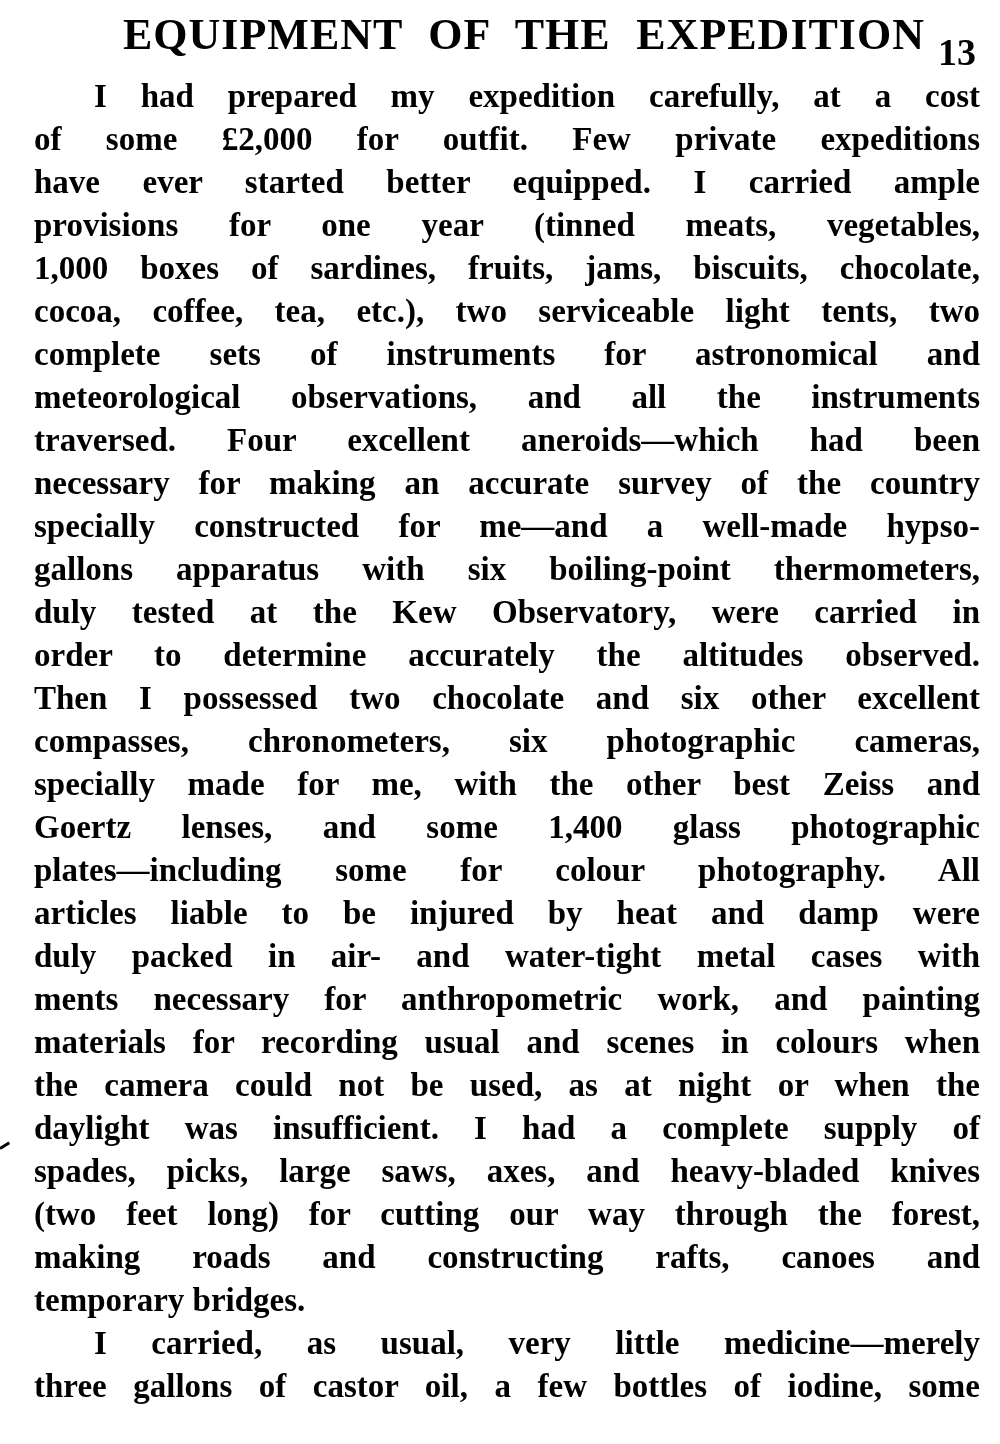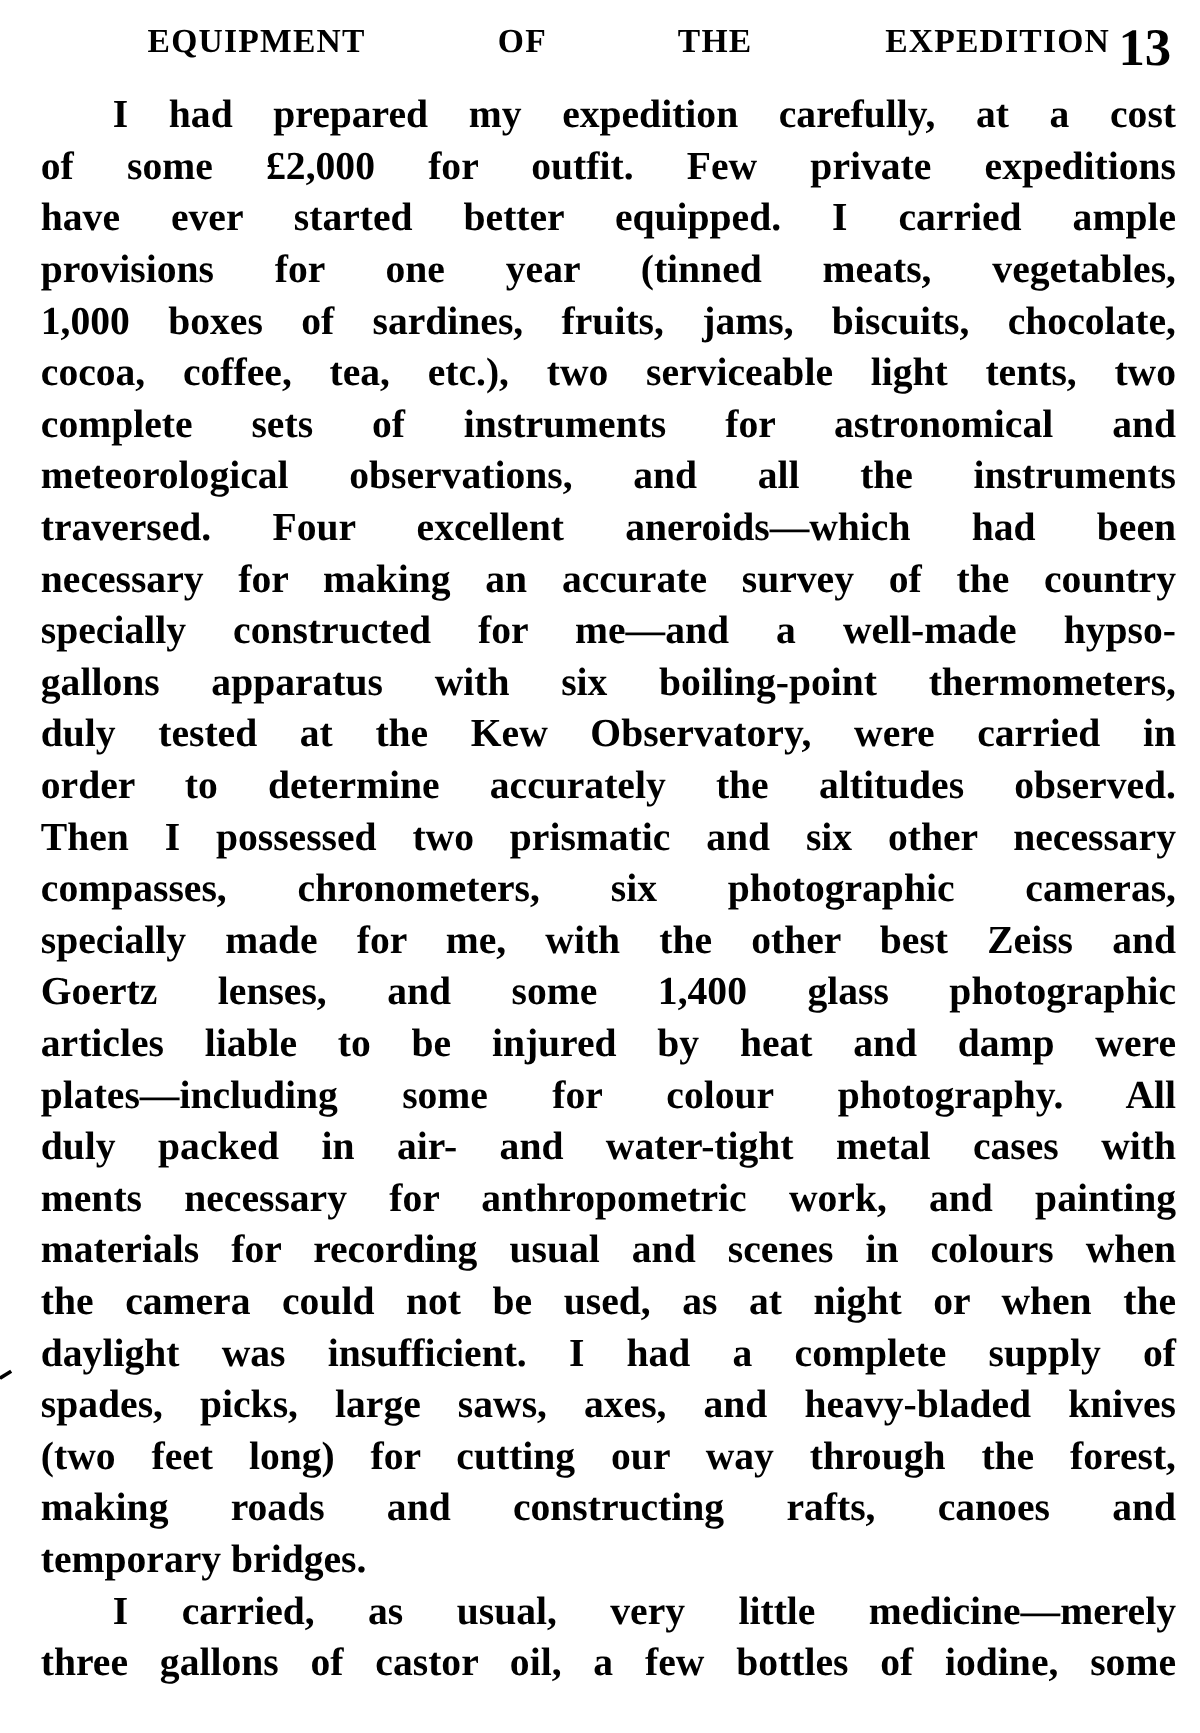--- a/index.html
+++ b/index.html
@@ -24,33 +24,33 @@
   }
   .page-header {
     position: relative;
     height: 50px;
     font-weight: bold;
   }
   .page-title {
     display: block;
     margin-left: 89px;
     margin-right: 55px;
-    font-size: 28px;
+    font-size: 44px;
     line-height: 50px;
     letter-spacing: 1px;
     text-align: justify;
     text-align-last: justify;
     text-justify: inter-word;
     white-space: normal;
   }
   .page-number {
     position: absolute;
-    top: 7px;
+    top: 19px;
     right: 4px;
-    font-size: 44px;
+    font-size: 38px;
     line-height: 46px;
     text-align: right;
   }
   .page-body {
     margin-top: 15px;
     font-size: 33px;
     font-weight: bold;
     line-height: 43px;
   }
   .paragraph {
@@ -97,26 +97,26 @@
         <div class="text-line">1,000 boxes of sardines, fruits, jams, biscuits, chocolate,</div>
         <div class="text-line">cocoa, coffee, tea, etc.), two serviceable light tents, two</div>
         <div class="text-line">complete sets of instruments for astronomical and</div>
         <div class="text-line">meteorological observations, and all the instruments</div>
         <div class="text-line">traversed. Four excellent aneroids—which had been</div>
         <div class="text-line">necessary for making an accurate survey of the country</div>
         <div class="text-line">specially constructed for me—and a well-made hypso-</div>
         <div class="text-line">gallons apparatus with six boiling-point thermometers,</div>
         <div class="text-line">duly tested at the Kew Observatory, were carried in</div>
         <div class="text-line">order to determine accurately the altitudes observed.</div>
-        <div class="text-line">Then I possessed two prismatic and six other necessary</div>
+        <div class="text-line">Then I possessed two chocolate and six other excellent</div>
         <div class="text-line">compasses, chronometers, six photographic cameras,</div>
         <div class="text-line">specially made for me, with the other best Zeiss and</div>
         <div class="text-line">Goertz lenses, and some 1,400 glass photographic</div>
+        <div class="text-line">plates—including some for colour photography. All</div>
         <div class="text-line">articles liable to be injured by heat and damp were</div>
-        <div class="text-line">plates—including some for colour photography. All</div>
         <div class="text-line">duly packed in air- and water-tight metal cases with</div>
         <div class="text-line">ments necessary for anthropometric work, and painting</div>
         <div class="text-line">materials for recording usual and scenes in colours when</div>
         <div class="text-line">the camera could not be used, as at night or when the</div>
         <div class="text-line">daylight was insufficient. I had a complete supply of</div>
         <div class="text-line">spades, picks, large saws, axes, and heavy-bladed knives</div>
         <div class="text-line">(two feet long) for cutting our way through the forest,</div>
         <div class="text-line">making roads and constructing rafts, canoes and</div>
         <div class="text-line last-line">temporary bridges.</div>
       </div>

